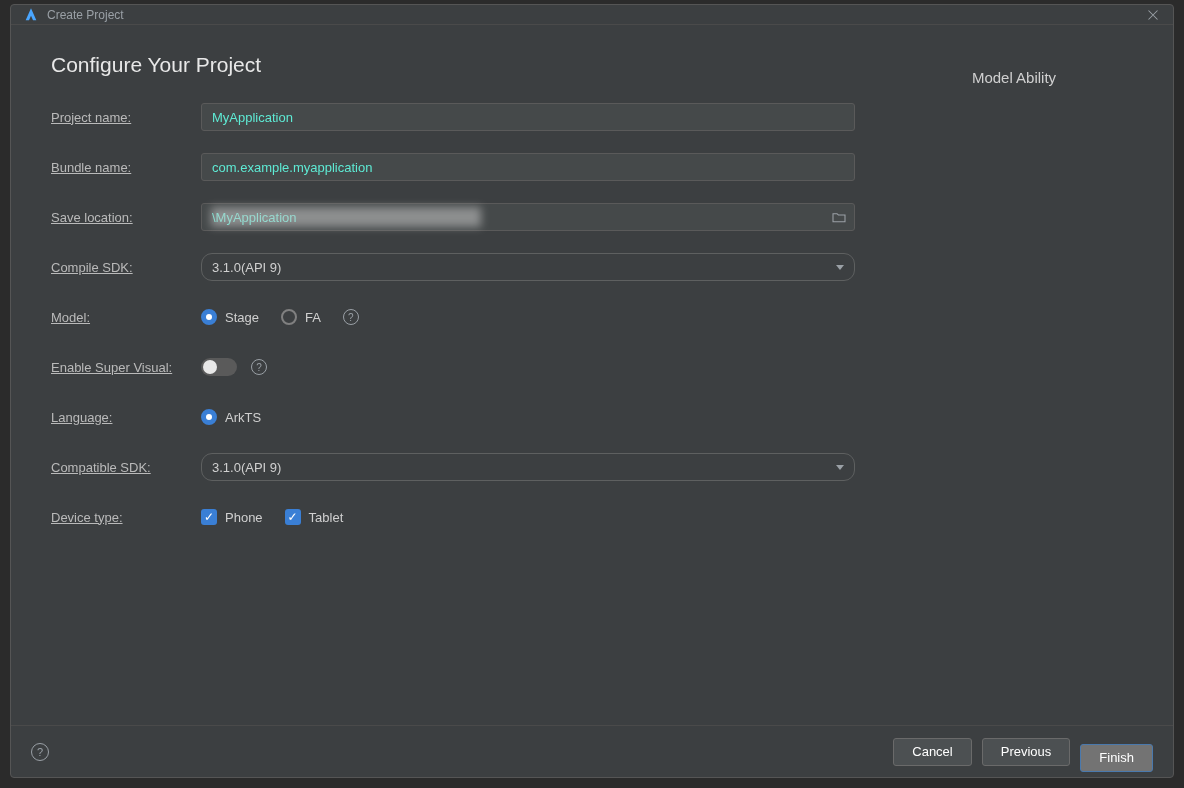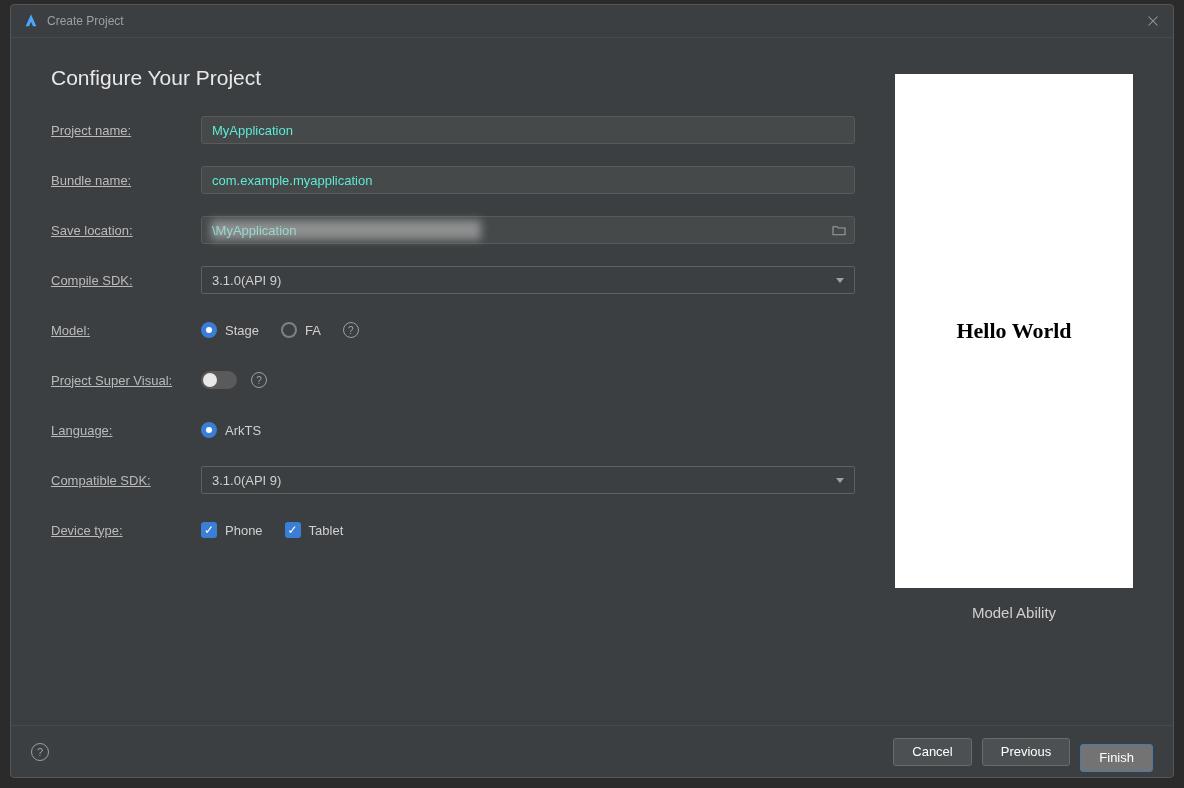--- a/index.html
+++ b/index.html
@@ -18,21 +18,21 @@
     left: 10px;
     right: 10px;
     bottom: 10px;
     background: #3c3f41;
     border: 1px solid #555;
     border-radius: 4px;
     display: flex;
     flex-direction: column;
   }
   .titlebar {
-    height: 33px;
+    height: 20px;
     display: flex;
     align-items: center;
     padding: 0 12px;
     border-bottom: 1px solid #4a4a4a;
   }
   .titlebar .logo {
     width: 16px;
     height: 16px;
     margin-right: 8px;
     display: flex;
@@ -106,21 +106,21 @@
     cursor: pointer;
   }
   .select-box {
     width: 100%;
     height: 28px;
     background: #3c3f41;
     border: 1px solid #5e6060;
     color: #d0d0d0;
     padding: 0 10px;
     font-size: 13px;
-    border-radius: 2px;
+    border-radius: 11px;
     display: flex;
     align-items: center;
     justify-content: space-between;
     cursor: pointer;
   }
   .caret-down {
     width: 0; height: 0;
     border-left: 4px solid transparent;
     border-right: 4px solid transparent;
     border-top: 5px solid #9aa0a6;
@@ -322,21 +322,21 @@
           </div>
           <div class="radio">
             <span class="radio-dot"></span>
             <span class="radio-label">FA</span>
           </div>
           <span class="help-icon">?</span>
         </div>
       </div>
 
       <div class="form-row">
-        <div class="form-label">Project Super Visual:</div>
+        <div class="form-label">Enable Super Visual:</div>
         <div class="form-control toggle-row">
           <div class="toggle">
             <div class="toggle-knob"></div>
           </div>
           <span class="help-icon">?</span>
         </div>
       </div>
 
       <div class="form-row">
         <div class="form-label">Language:</div>
@@ -368,23 +368,20 @@
           <div class="checkbox">
             <span class="checkbox-box">✓</span>
             <span class="checkbox-label">Tablet</span>
           </div>
         </div>
       </div>
 
     </div>
 
     <div class="preview-area">
-      <div class="phone-preview">
-        <span class="phone-preview-text">Hello World</span>
-      </div>
       <div class="preview-caption">Model Ability</div>
     </div>
   </div>
 
   <div class="footer">
     <span class="footer-help">?</span>
     <span class="footer-spacer"></span>
     <button class="btn">Cancel</button>
     <button class="btn">Previous</button>
     <button class="btn primary">Finish</button>

